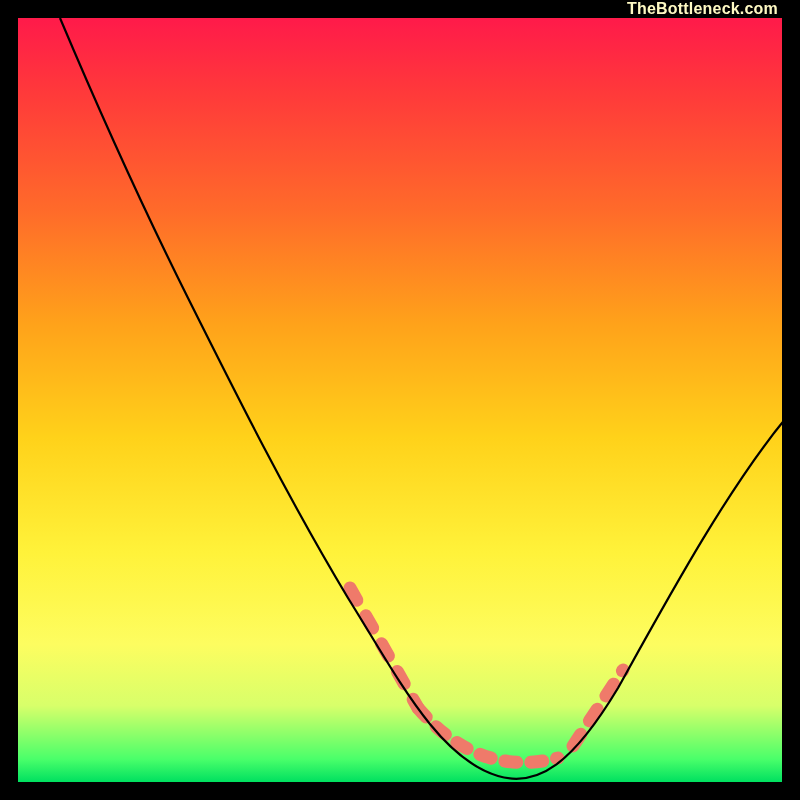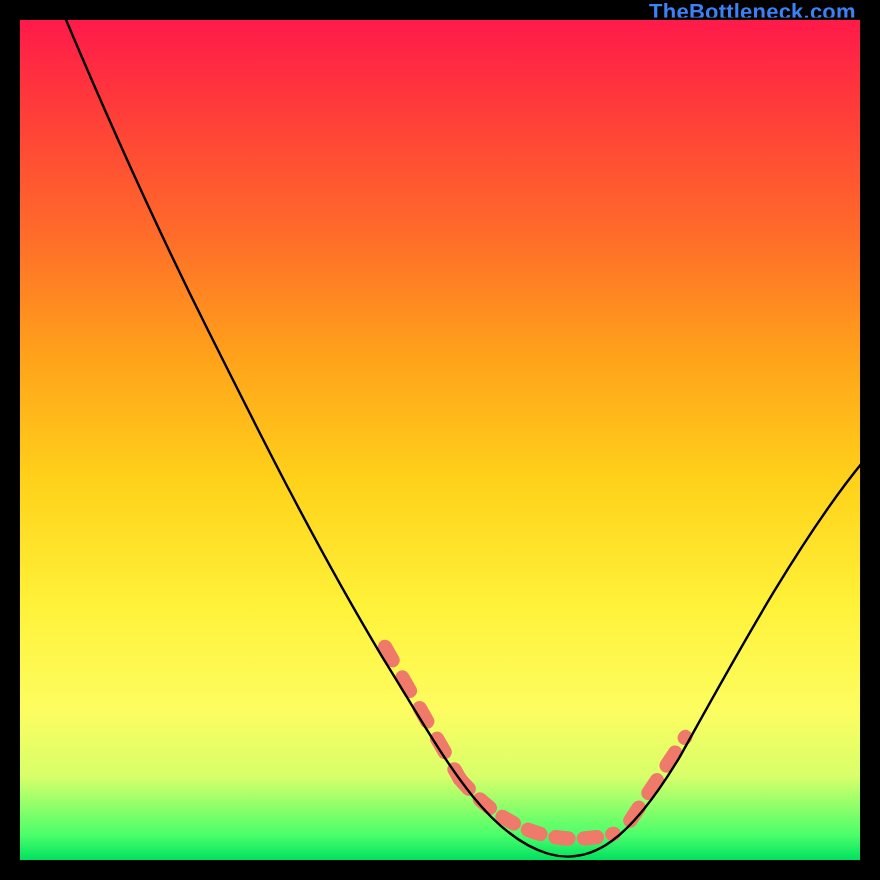--- a/index.html
+++ b/index.html
@@ -28,22 +28,22 @@
       #fff23a 70%,
       #fdfd60 82%,
       #d8ff6a 90%,
       #4aff6a 97%,
       #00e060 100%);
   }
   .watermark {
     position: absolute;
     top: 0px;
     right: 22px;
-    color: #3b82f6;
-    font-size: 20px;
+    color: #fef9c3;
+    font-size: 16px;
     font-weight: 600;
     letter-spacing: 0.2px;
     user-select: none;
   }
   svg.curve {
     position: absolute;
     left: 0;
     top: 0;
     width: 768px;
     height: 768px;

